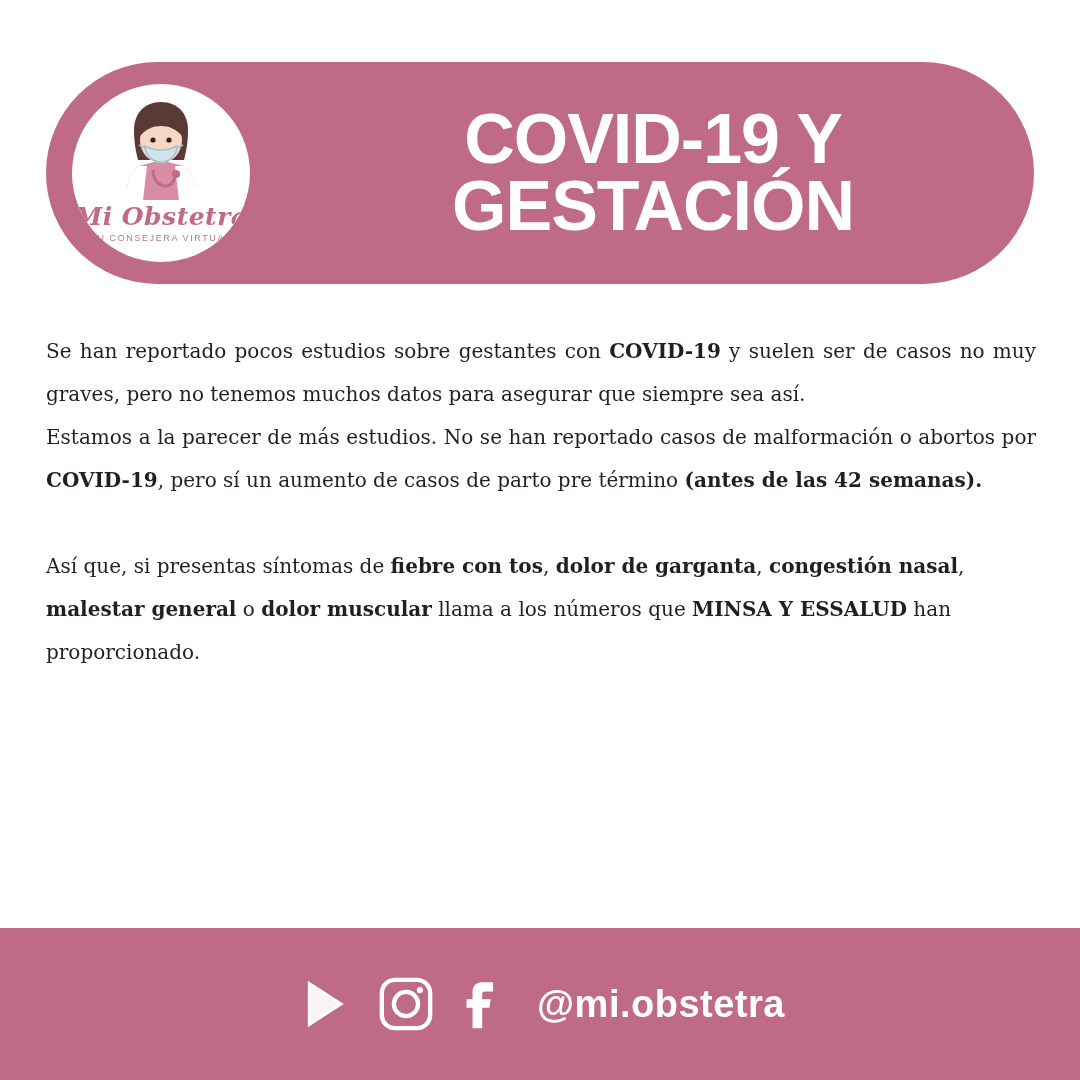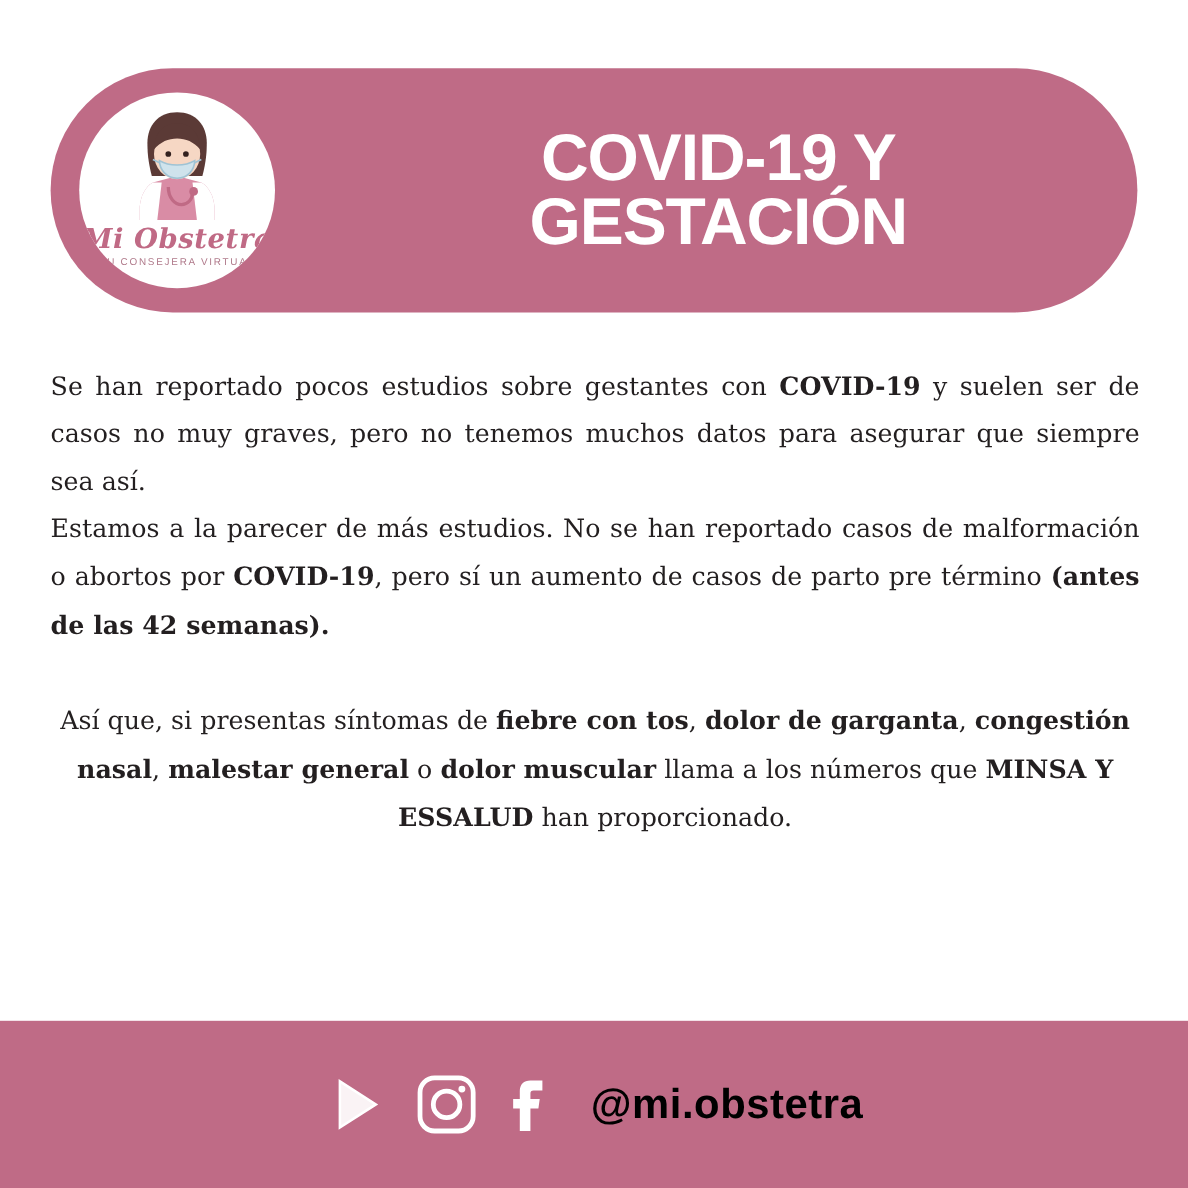--- a/index.html
+++ b/index.html
@@ -68,44 +68,44 @@
     margin-top: 4px;
   }
 
   .header-title {
     margin-left: 226px;
     width: 762px;
     text-align: center;
     color: #ffffff;
     font-family: "Liberation Sans", sans-serif;
     font-weight: bold;
-    font-size: 60px;
+    font-size: 70px;
     line-height: .96;
     letter-spacing: -1px;
     text-transform: uppercase;
   }
   .header-title .line2 { display: block; }
 
   
   .content {
     position: absolute;
     left: 46px;
     top: 330px;
     width: 990px;
     color: #231f20;
     font-family: "DejaVu Serif", serif;
-    font-size: 23px;
+    font-size: 20px;
     line-height: 43px;
     text-align: justify;
   }
   .content p {
     margin: 0;
     text-align: justify;
   }
-  .content p.last-line { text-align: center; }
+  .content p.last-line { text-align: left; }
   .content b { font-weight: bold; }
   .spacer { height: 43px; }
 
   
   .footer {
     position: absolute;
     left: 0;
     bottom: 0;
     width: 1080px;
     height: 152px;
@@ -114,21 +114,21 @@
     align-items: center;
     justify-content: center;
     gap: 26px;
   }
   .footer-icon {
     display: inline-flex;
     align-items: center;
     justify-content: center;
   }
   .footer-handle {
-    color: #000000;
+    color: #ffffff;
     font-family: "Liberation Sans", sans-serif;
     font-weight: bold;
     font-size: 38px;
     letter-spacing: .5px;
     margin-left: 10px;
   }
 </style>
 </head>
 <body>
 

